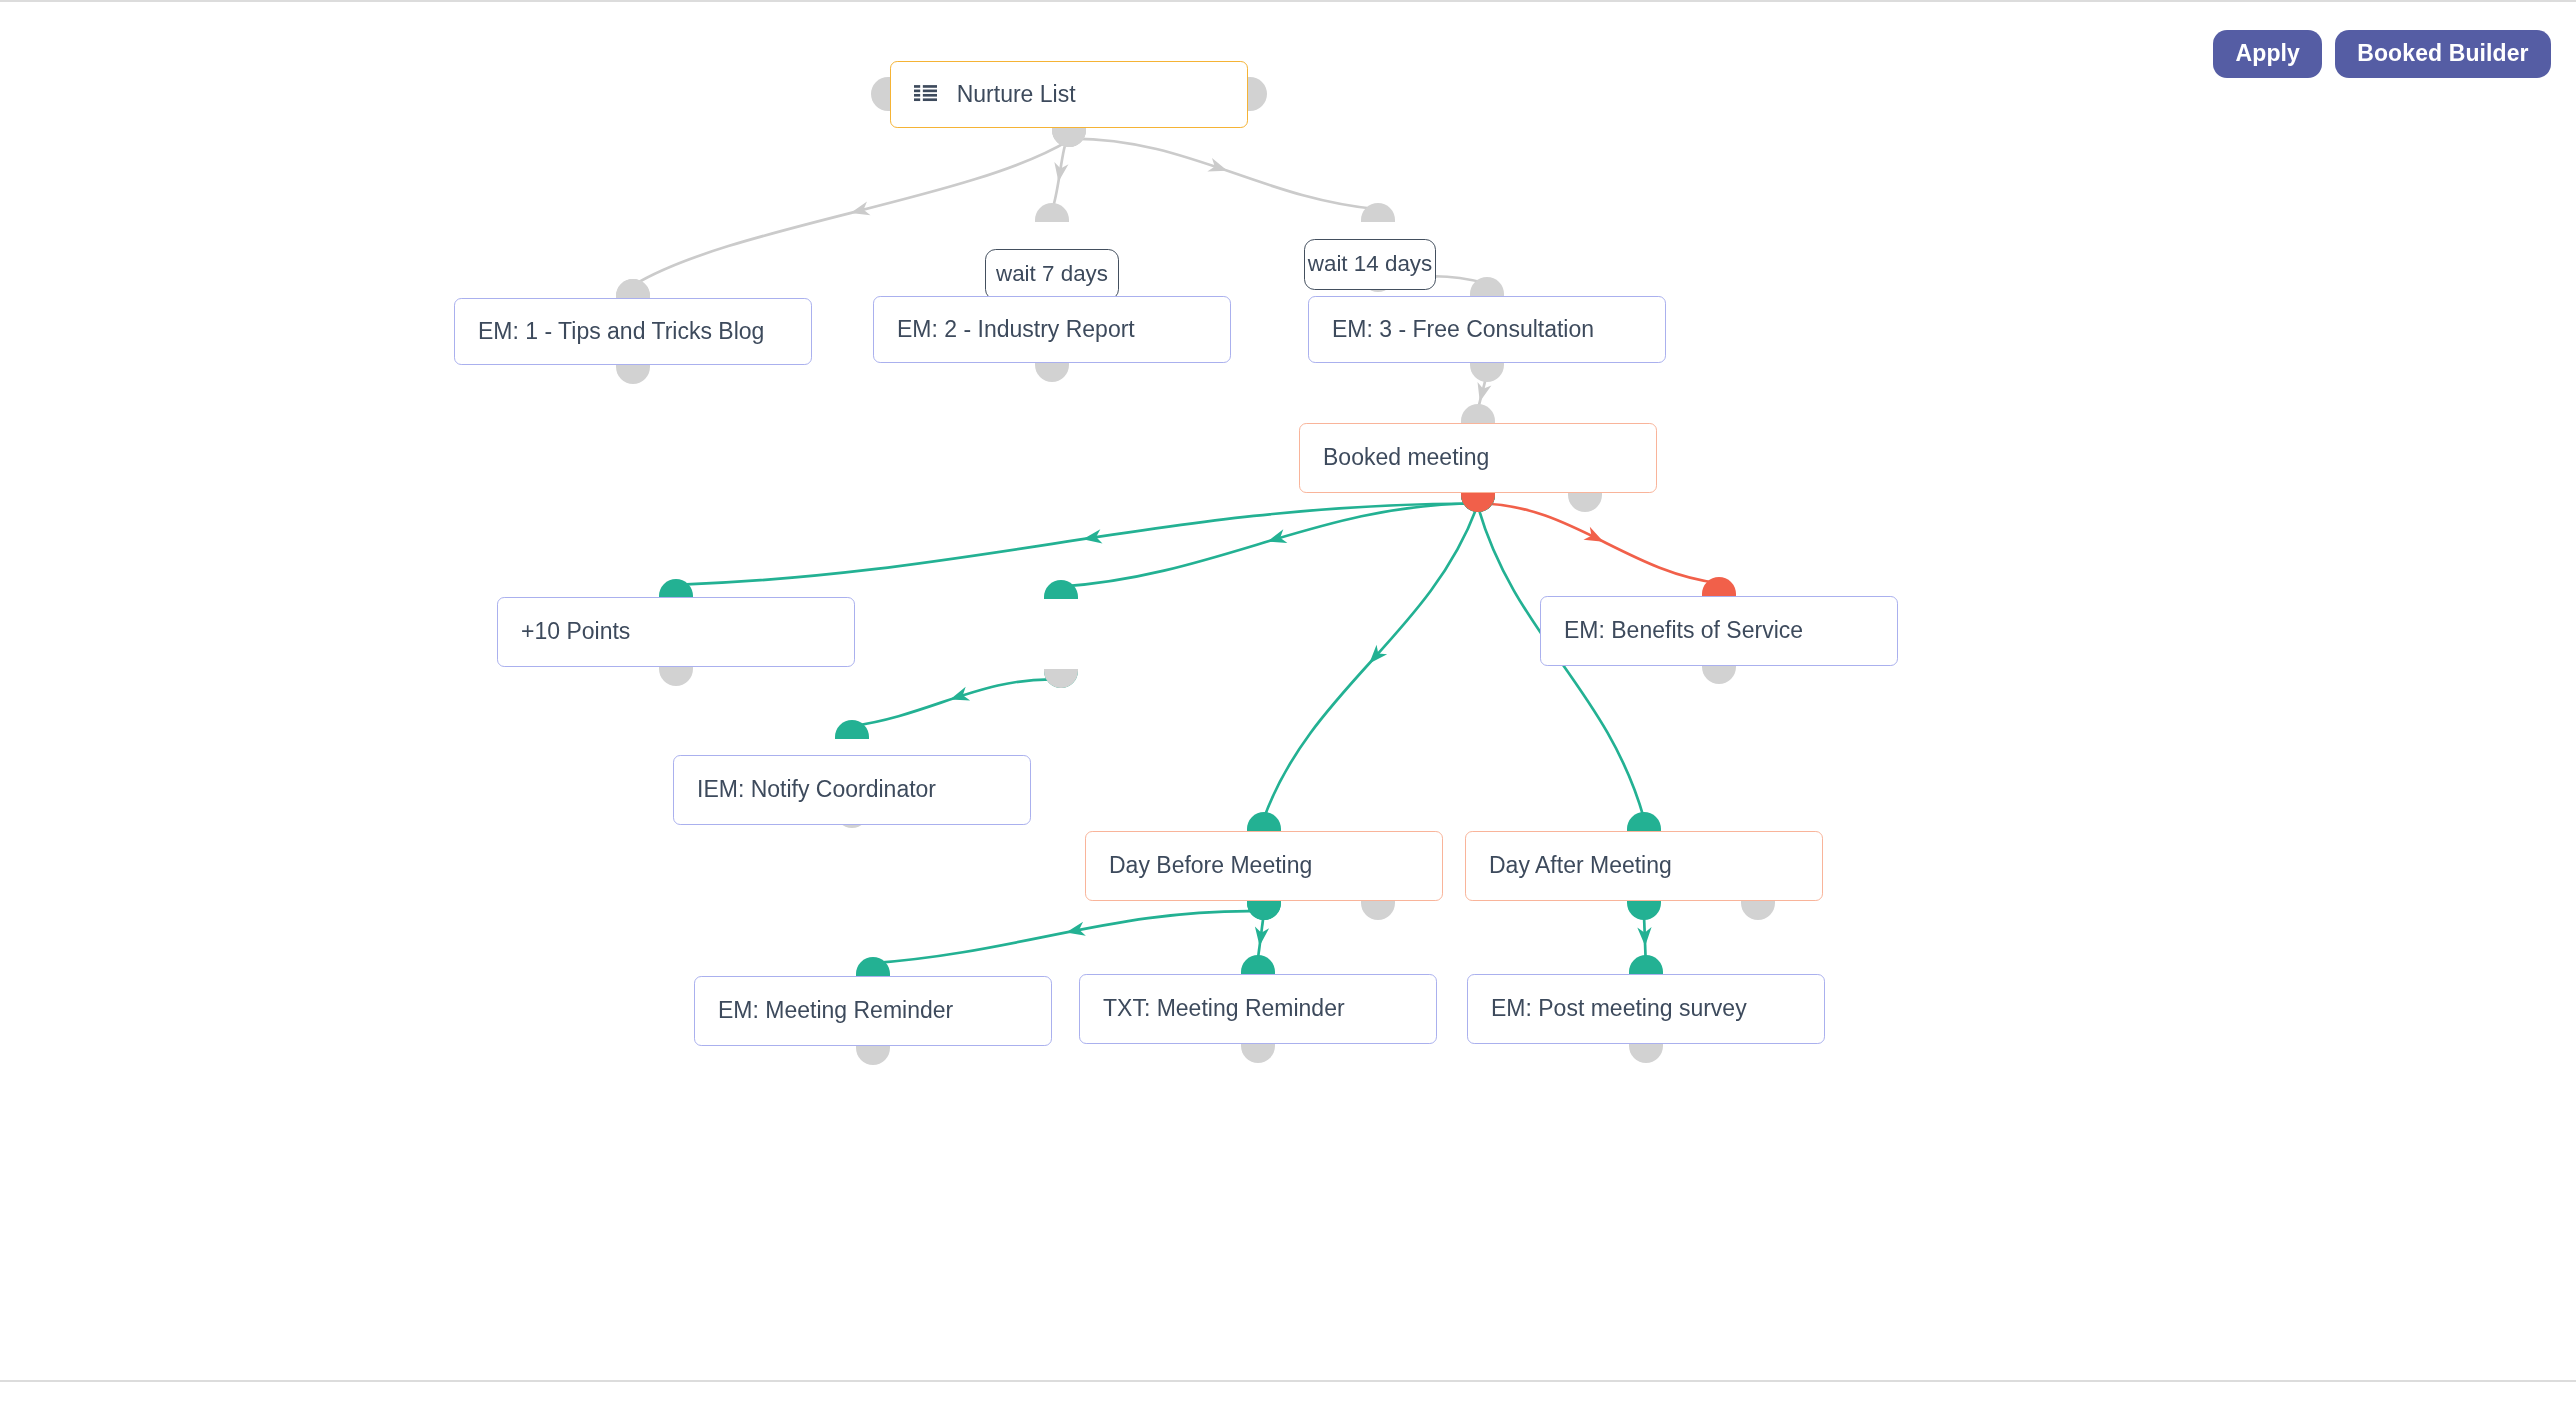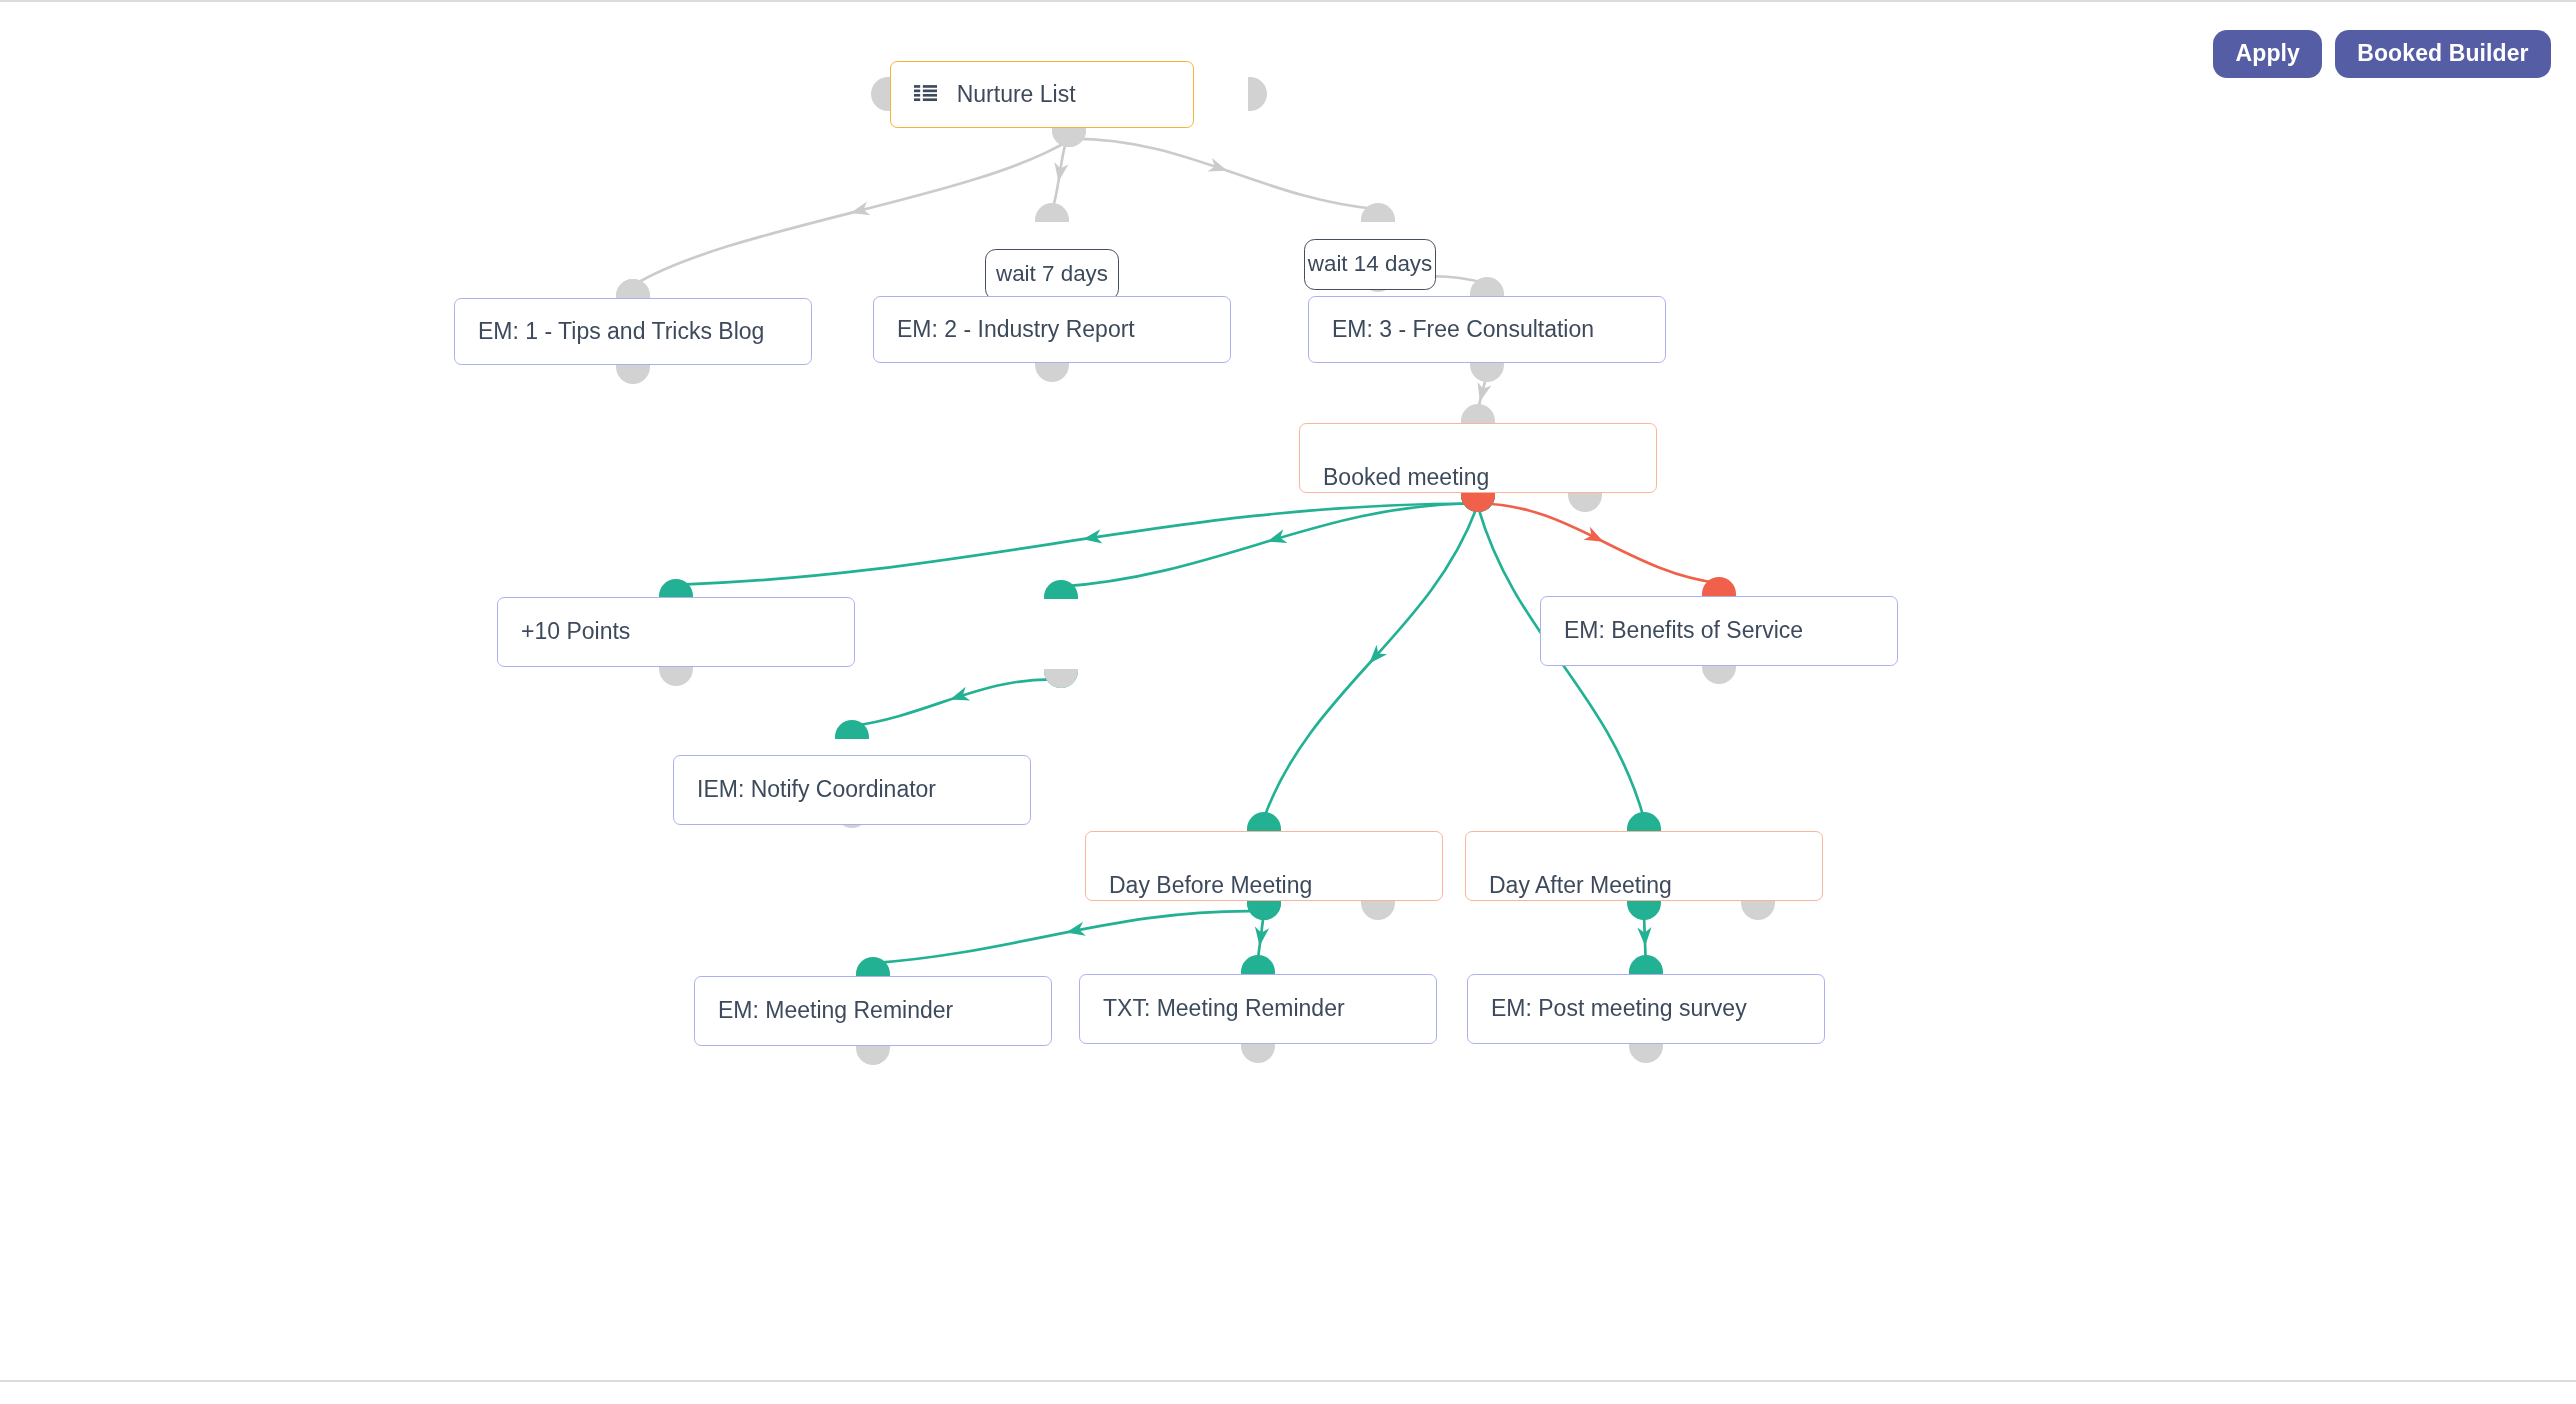--- a/index.html
+++ b/index.html
@@ -84,21 +84,21 @@
     color: #3d4a5c;
     font-family: "Liberation Sans", sans-serif;
     font-size: 23px;
     line-height: 1.2;
     white-space: nowrap;
   }
 
   
   .node.type-list      { border-color: #f5b335; }
   .node.type-email     { border-color: #aab0ee; }
-  .node.type-condition { border-color: #f9b49a; align-items: flex-end; }
+  .node.type-condition { border-color: #f9b49a; }
   .node.type-wait {
     border: 1.8px solid #434f5e;
     border-radius: 10.7px;
     background: #ffffff;
   }
   .node.type-wait .label { font-size: 22.4px; color: #3d4a5c; }
 
   
   .node.align-left   { justify-content: flex-start; padding-left: 23px; }
   .node.align-center { justify-content: center; }
@@ -188,21 +188,21 @@
         <path d="M-10,-8 L11,0 L-10,8 L-4,0 Z" fill="#f1604a" transform="translate(1782.9034423828125,600.78125) rotate(26.40813681751517)"></path>
         <path d="M1186,760 C1097.08,755.8 1040.92,800 952,812" fill="none" stroke="#23b193" stroke-width="3" marker-mid="url(#ah-green)"></path>
         <path d="M-10,-8 L11,0 L-10,8 L-4,0 Z" fill="#23b193" transform="translate(1072.577880859375,778.7461547851562) rotate(161.69241055544163)"></path>
         <path d="M1413,1019 C1246.94,1015.4 1142.06,1065 976,1077" fill="none" stroke="#23b193" stroke-width="3" marker-mid="url(#ah-green)"></path>
         <path d="M-10,-8 L11,0 L-10,8 L-4,0 Z" fill="#23b193" transform="translate(1202.5633544921875,1040.5604248046875) rotate(168.85832315784003)"></path>
         <path d="M1413,1021 L1406,1075" fill="none" stroke="#23b193" stroke-width="3" marker-mid="url(#ah-green)"></path>
         <path d="M-10,-8 L11,0 L-10,8 L-4,0 Z" fill="#23b193" transform="translate(1409.6400146484375,1046.9200439453125) rotate(97.38642848999211)"></path>
         <path d="M1838,1021 L1840,1075" fill="none" stroke="#23b193" stroke-width="3" marker-mid="url(#ah-green)"></path>
         <path d="M-10,-8 L11,0 L-10,8 L-4,0 Z" fill="#23b193" transform="translate(1838.9599609375,1046.9200439453125) rotate(87.87795443055683)"></path>
       </svg>
-  <div class="node type-list align-left" style="left: 890px; top: 61px; width: 304px; height: 67px;">
+  <div class="node type-list align-left" style="left: 890px; top: 61px; width: 358px; height: 67px;">
         <span style="display: flex;">
           <svg class="list-icon" viewBox="0 0 26 22">
             <rect x="0" y="0" width="7" height="3" fill="#3d4a5c"></rect>
             <rect x="10" y="0" width="16" height="3" fill="#3d4a5c"></rect>
             <rect x="0" y="5" width="7" height="3" fill="#3d4a5c"></rect>
             <rect x="10" y="5" width="16" height="3" fill="#3d4a5c"></rect>
             <rect x="0" y="10" width="7" height="3" fill="#3d4a5c"></rect>
             <rect x="10" y="10" width="16" height="3" fill="#3d4a5c"></rect>
             <rect x="0" y="15" width="7" height="3" fill="#3d4a5c"></rect>
             <rect x="10" y="15" width="16" height="3" fill="#3d4a5c"></rect>

